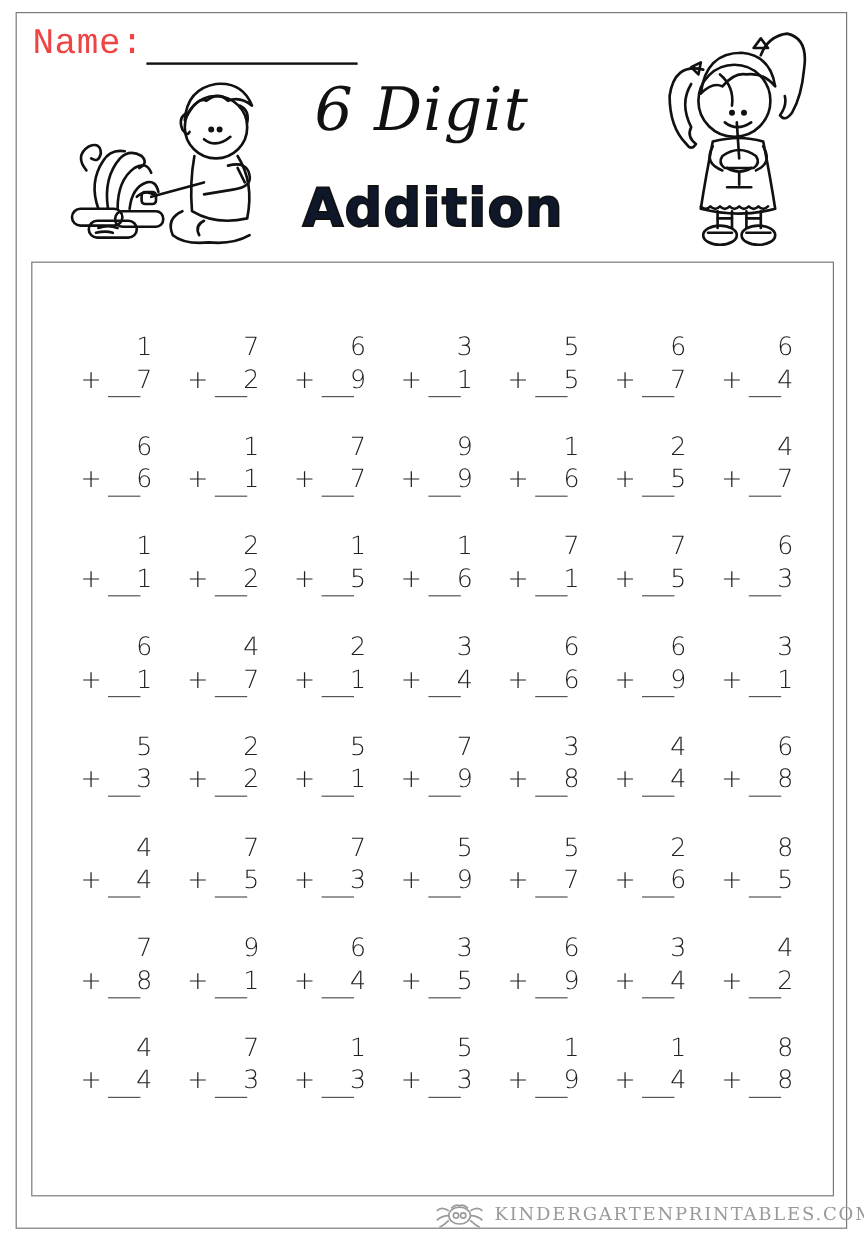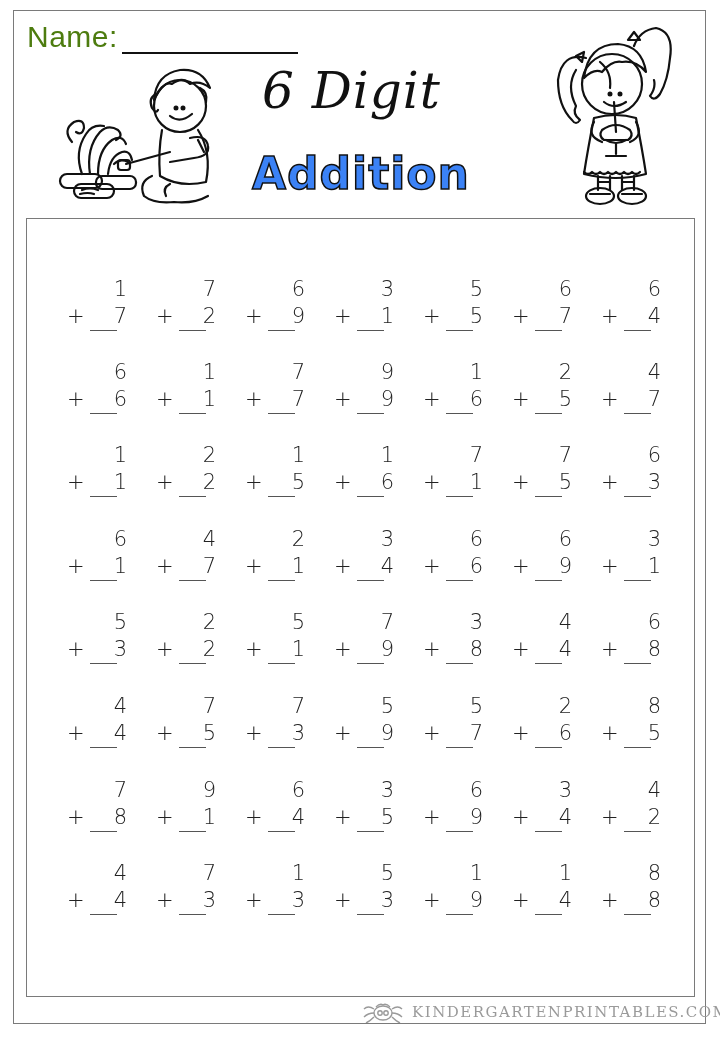--- a/index.html
+++ b/index.html
@@ -1,22 +1,22 @@
 <!DOCTYPE html>
 <html><head>
 <meta charset="utf-8">
 <style>
   html, body { margin: 0; padding: 0; background: #ffffff; }
   body { width: 720px; height: 1040px; position: relative; overflow: hidden; font-family: "Liberation Sans", "DejaVu Sans", sans-serif; color: #111; }
   .outer-border { position: absolute; left: 13px; top: 10px; width: 693px; height: 1014px; border: 1.5px solid #7a7a7a; box-sizing: border-box; }
   .inner-box { position: absolute; left: 26px; top: 218px; width: 669px; height: 779px; border: 1.5px solid #7a7a7a; box-sizing: border-box; }
-  .name-label { position: absolute; left: 27px; top: 20px; font-size: 30px; font-family: Liberation Sans, sans-serif; letter-spacing: 0.5px; color: #4d7c0f; }
+  .name-label { position: absolute; left: 27px; top: 20px; font-size: 30px; font-family: Liberation Mono, monospace; letter-spacing: 0.5px; color: #ef4444; }
   .name-line { position: absolute; left: 122px; top: 52px; width: 176px; border-bottom: 2px solid #111; }
   .title-script { position: absolute; left: 262px; top: 62px; font-family: "DejaVu Serif", serif; font-style: italic; font-size: 50px; color: #111; letter-spacing: 1px; }
-  .title-bold { position: absolute; left: 252px; top: 148px; font-family: "DejaVu Sans", sans-serif; font-weight: 900; font-size: 44px; color: #3b82f6; letter-spacing: 1px; -webkit-text-stroke: 1.5px #111; }
+  .title-bold { position: absolute; left: 252px; top: 148px; font-family: "DejaVu Sans", sans-serif; font-weight: 900; font-size: 44px; color: #0f172a; letter-spacing: 1px; -webkit-text-stroke: 1.5px #111; }
   .illus { position: absolute; }
   .illus-boy { left: 52px; top: 64px; width: 184px; height: 148px; }
   .illus-girl { left: 556px; top: 22px; width: 118px; height: 186px; }
   .problem { position: absolute; width: 70px; height: 60px; font-family: "DejaVu Sans", sans-serif; font-size: 21px; font-weight: 300; color: #222; }
   .problem .top { position: absolute; right: 10px; top: 0; line-height: 22px; }
   .problem .plus { position: absolute; left: 0; top: 27px; line-height: 22px; }
   .problem .bottom { position: absolute; right: 10px; top: 27px; line-height: 22px; }
   .problem .line { position: absolute; left: 23px; width: 27px; top: 52px; border-bottom: 1.5px solid #555; }
   .footer { position: absolute; left: 360px; top: 1000px; height: 24px; display: flex; align-items: center; }
   .footer-text { font-family: "DejaVu Serif", serif; font-size: 15px; color: #9a9a9a; letter-spacing: 1.5px; margin-left: 6px; }

